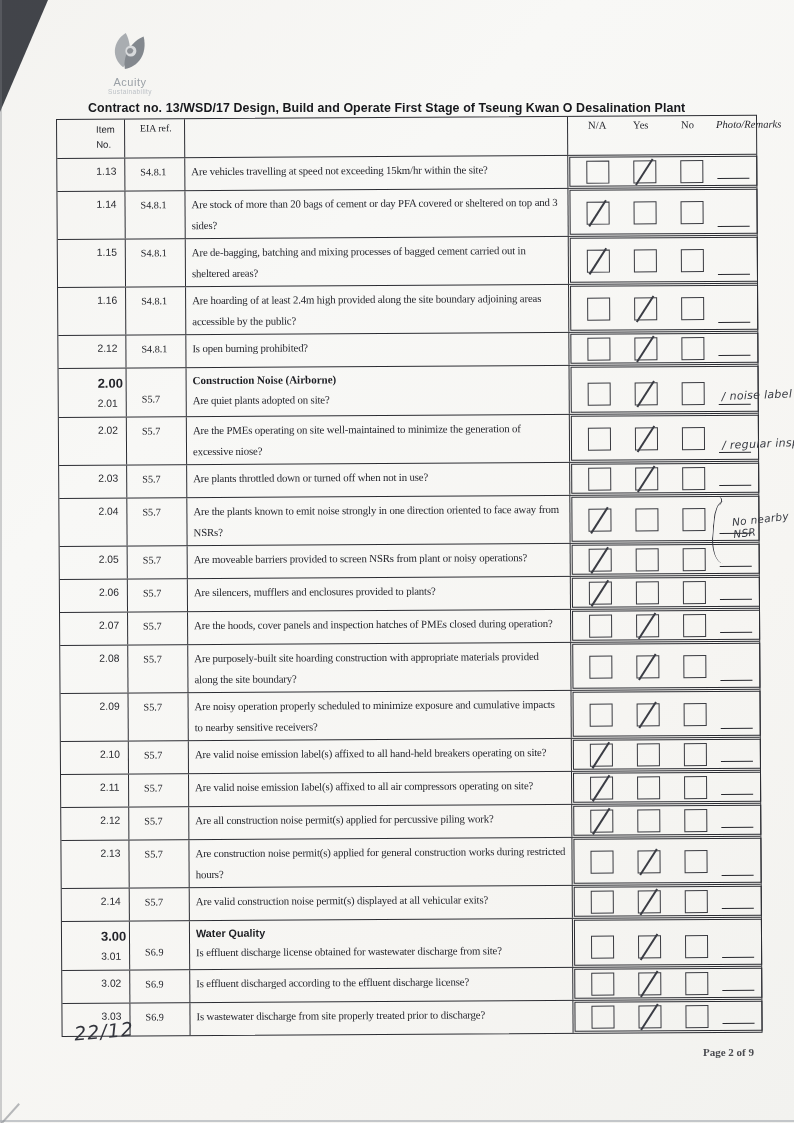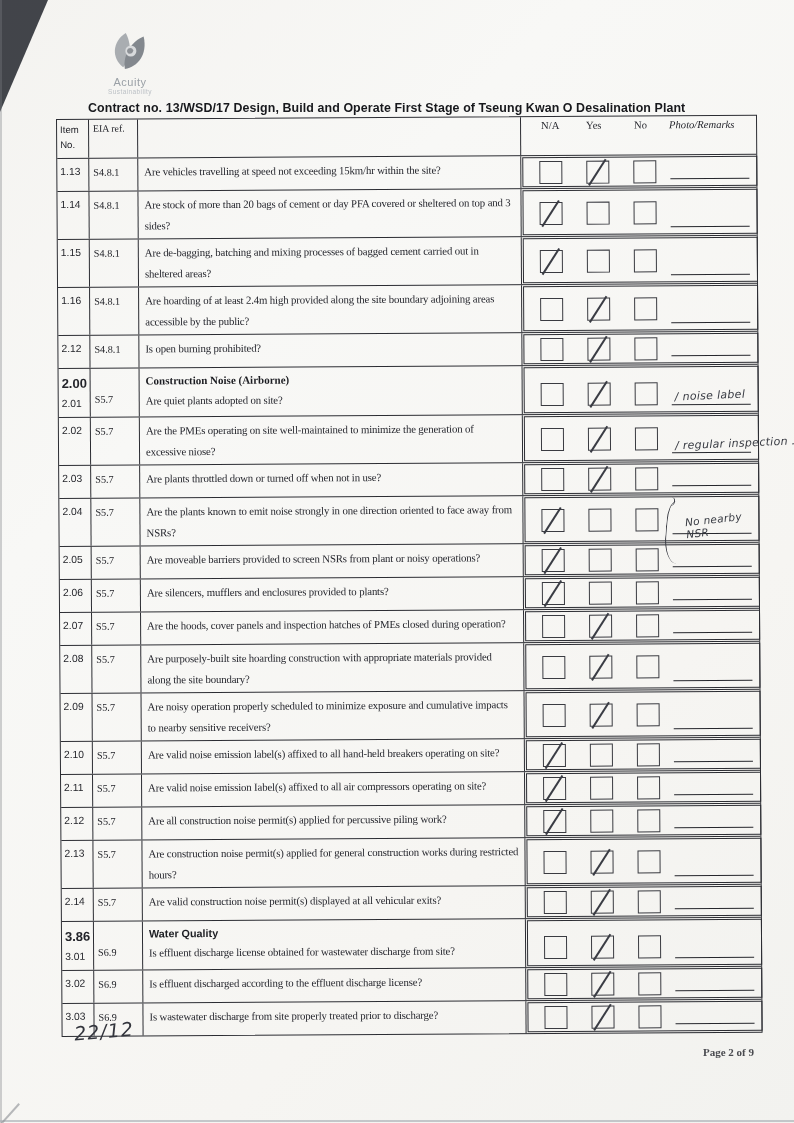--- a/index.html
+++ b/index.html
@@ -24,22 +24,22 @@
   .co-name{font-family:"Liberation Sans",sans-serif;font-weight:700;font-size:17.5px;color:#97979a;letter-spacing:.2px;}
   .co-addr,.co-contact{font-family:"Liberation Sans",sans-serif;font-size:11.3px;color:#a8a8ab;margin-top:3px;}
   .contract-title{position:absolute;top:101px;left:88px;width:680px;
     font-family:"Liberation Sans",sans-serif;font-weight:700;font-size:12.4px;color:#17181c;letter-spacing:.1px;}
   
   .ctable{position:absolute;top:119px;left:56px;width:699px;border:1.6px solid #2c2d33;
     transform:rotate(-0.35deg);transform-origin:left top;background:transparent;}
   .trow,.thead{display:flex;border-bottom:1.4px solid #2c2d33;position:relative;}
   .trow:last-child{border-bottom:none;}
   .c-item{width:26px;border-right:1.4px solid #2c2d33;padding:4px 2px 2px 3px;
-    font-family:"Liberation Sans",sans-serif;font-size:10.3px;}
-  .c-eia{width:42px;border-right:1.4px solid #2c2d33;padding:5px 2px 2px 4px;font-size:10.2px;}
+    font-family:"Liberation Sans",sans-serif;font-size:10.3px;margin-left:36px;}
+  .c-eia{width:42px;border-right:1.4px solid #2c2d33;padding:5px 2px 2px 15px;font-size:10.2px;}
   .c-q{width:383px;border-right:1.4px solid #2c2d33;padding:3px 6px 3px 6px;box-sizing:border-box;}
   .c-panel{flex:1;position:relative;min-height:30px;}
   .q{font-size:10.8px;line-height:1.9;letter-spacing:-0.15px;color:#26272e;}
   .sec-title{font-weight:700;font-size:11px;line-height:1.7;color:#1c1d22;}
   .sec-title.sans{font-family:"Liberation Sans",sans-serif;font-size:10.8px;}
   .sec-no{font-weight:700;font-size:13px;line-height:1.7;}
   .item-no{line-height:1.8;}
   .eia{line-height:1.8;}
   .has-section .c-eia{padding-top:22px;}
   .trow{min-height:32px;}
@@ -512,21 +512,21 @@
             <span class="cb cb-yes">
               <i class="slash"></i>
             </span>
             <span class="cb cb-no"></span>
             <span class="remark-line"></span>
           </div>
         </div>
       </div>
       <div class="trow has-section">
         <div class="c-item">
-          <div class="sec-no">3.86</div>
+          <div class="sec-no">3.00</div>
           <div class="item-no">3.01</div>
         </div>
         <div class="c-eia">
           <div class="eia">S6.9</div>
         </div>
         <div class="c-q">
           <div class="sec-title sans">Water Quality</div>
           <div class="q">Is effluent discharge license obtained for wastewater discharge from site?</div>
         </div>
         <div class="c-panel">

